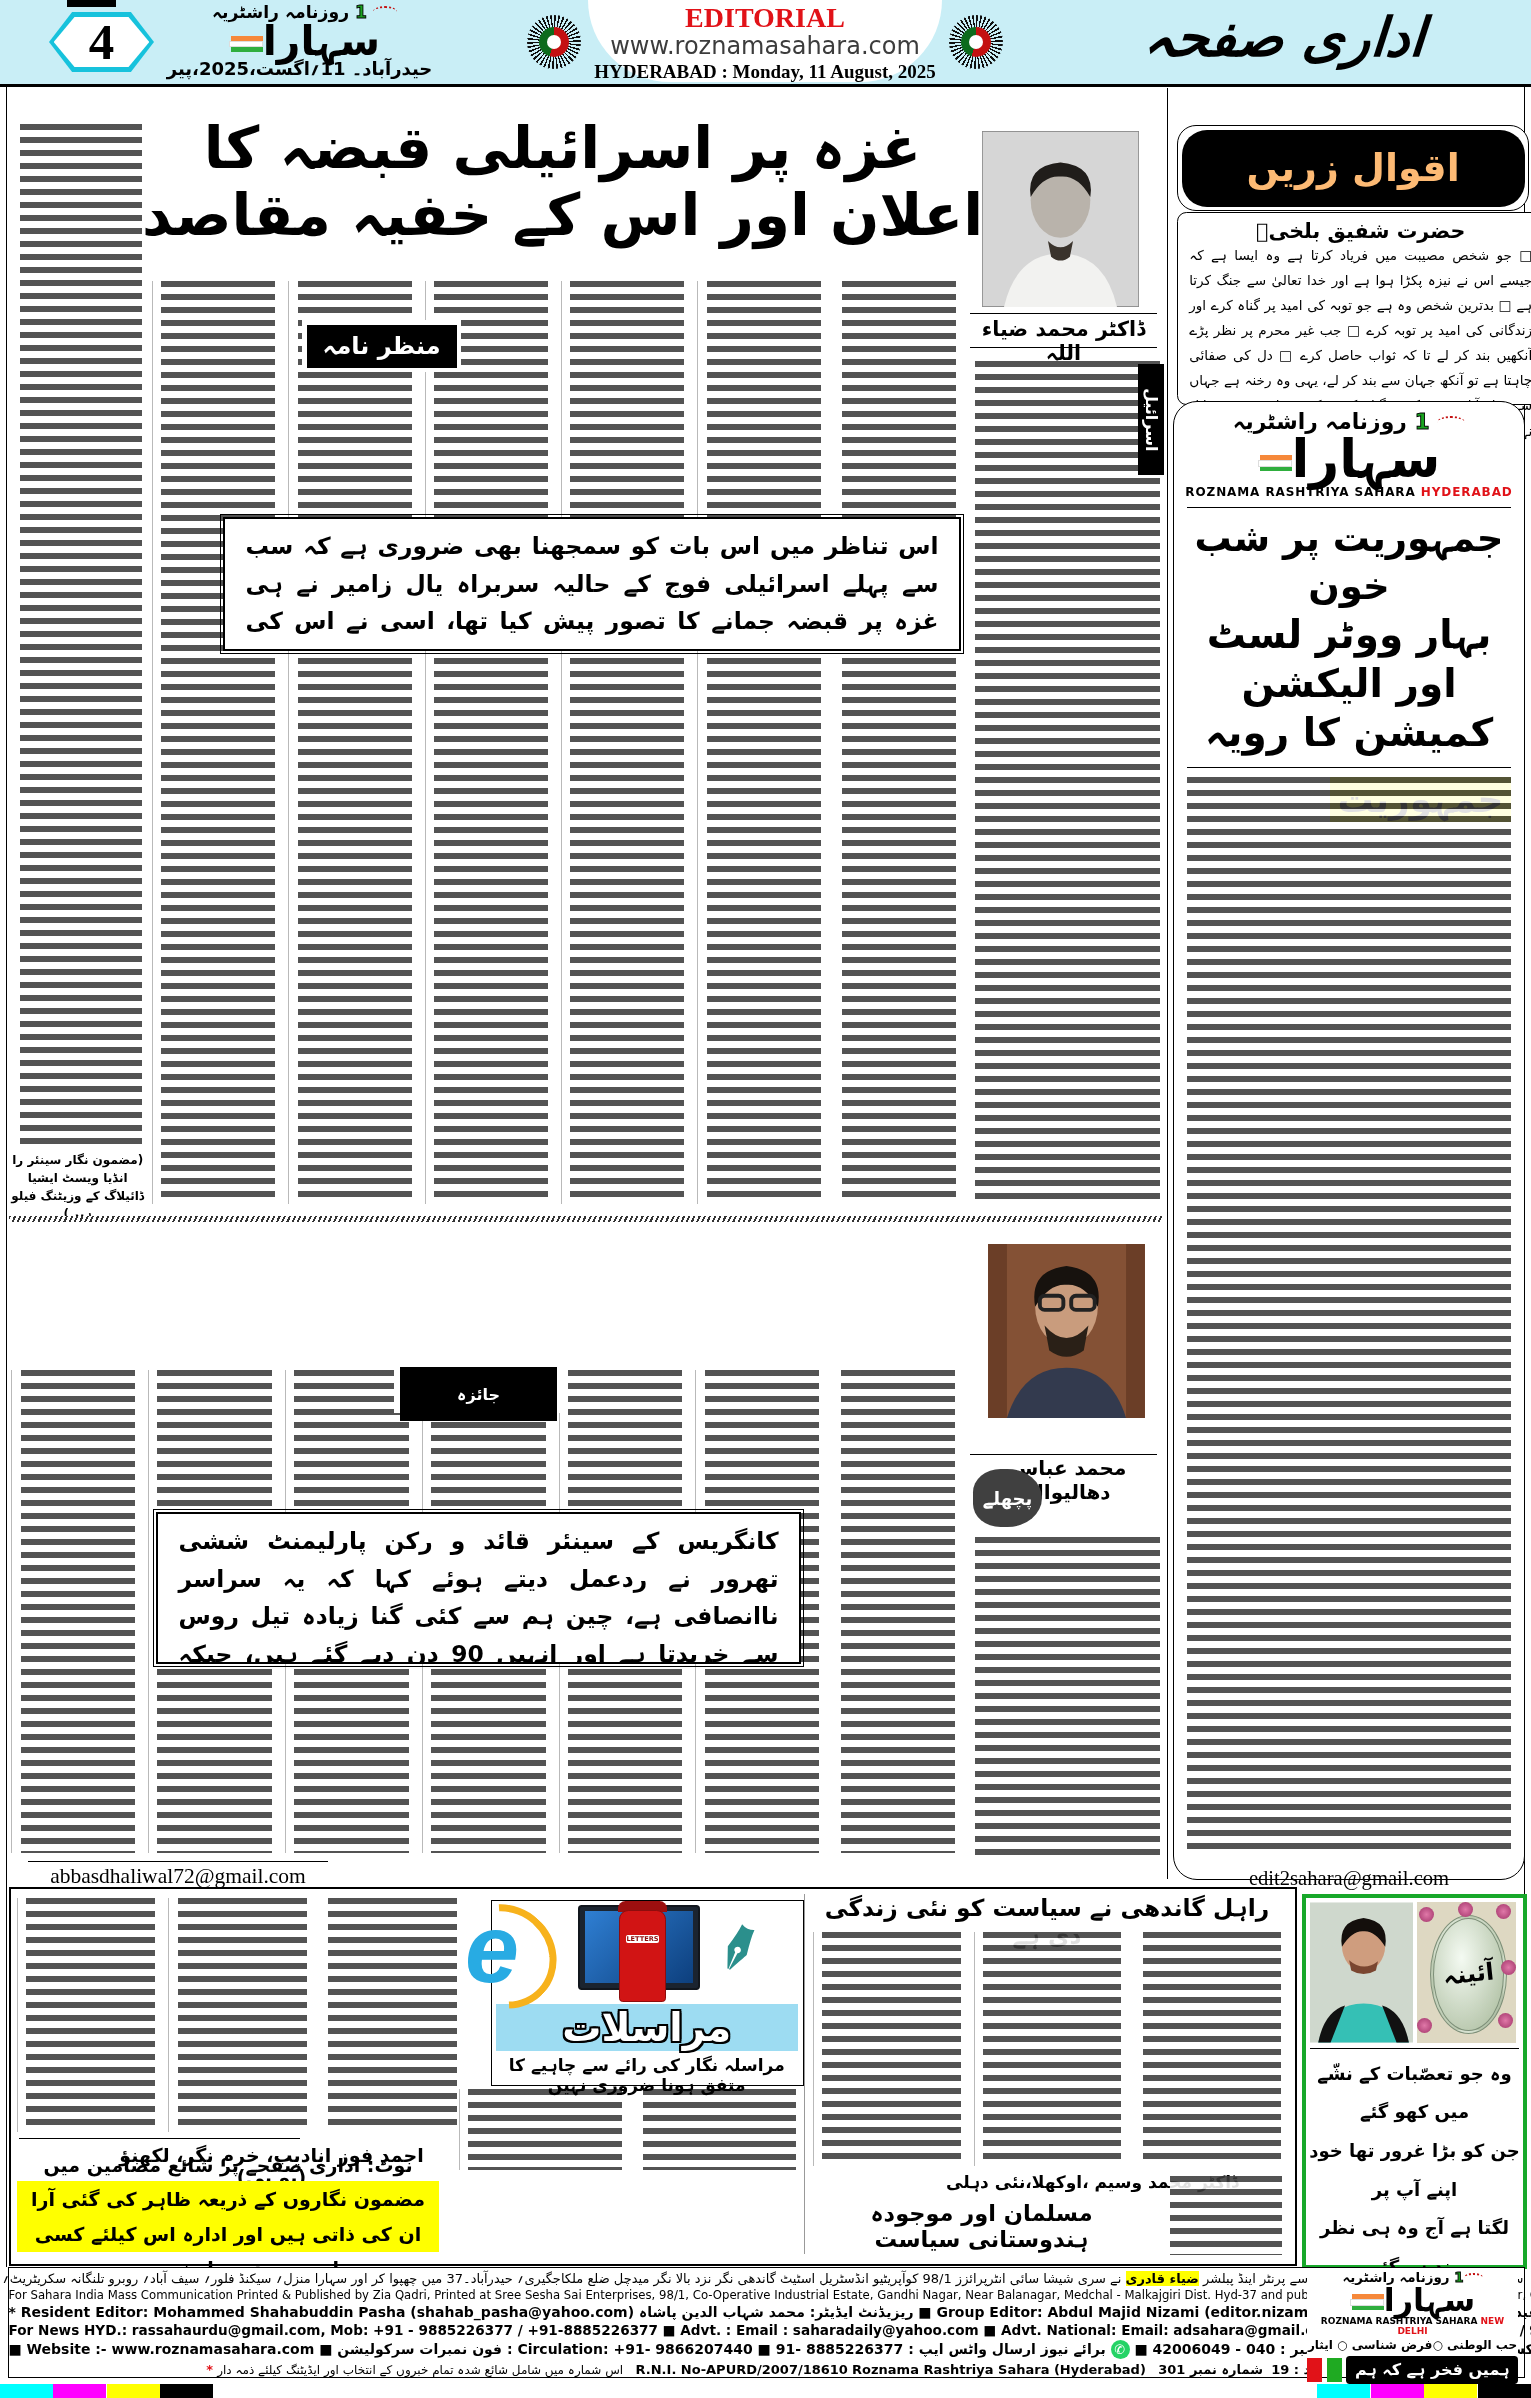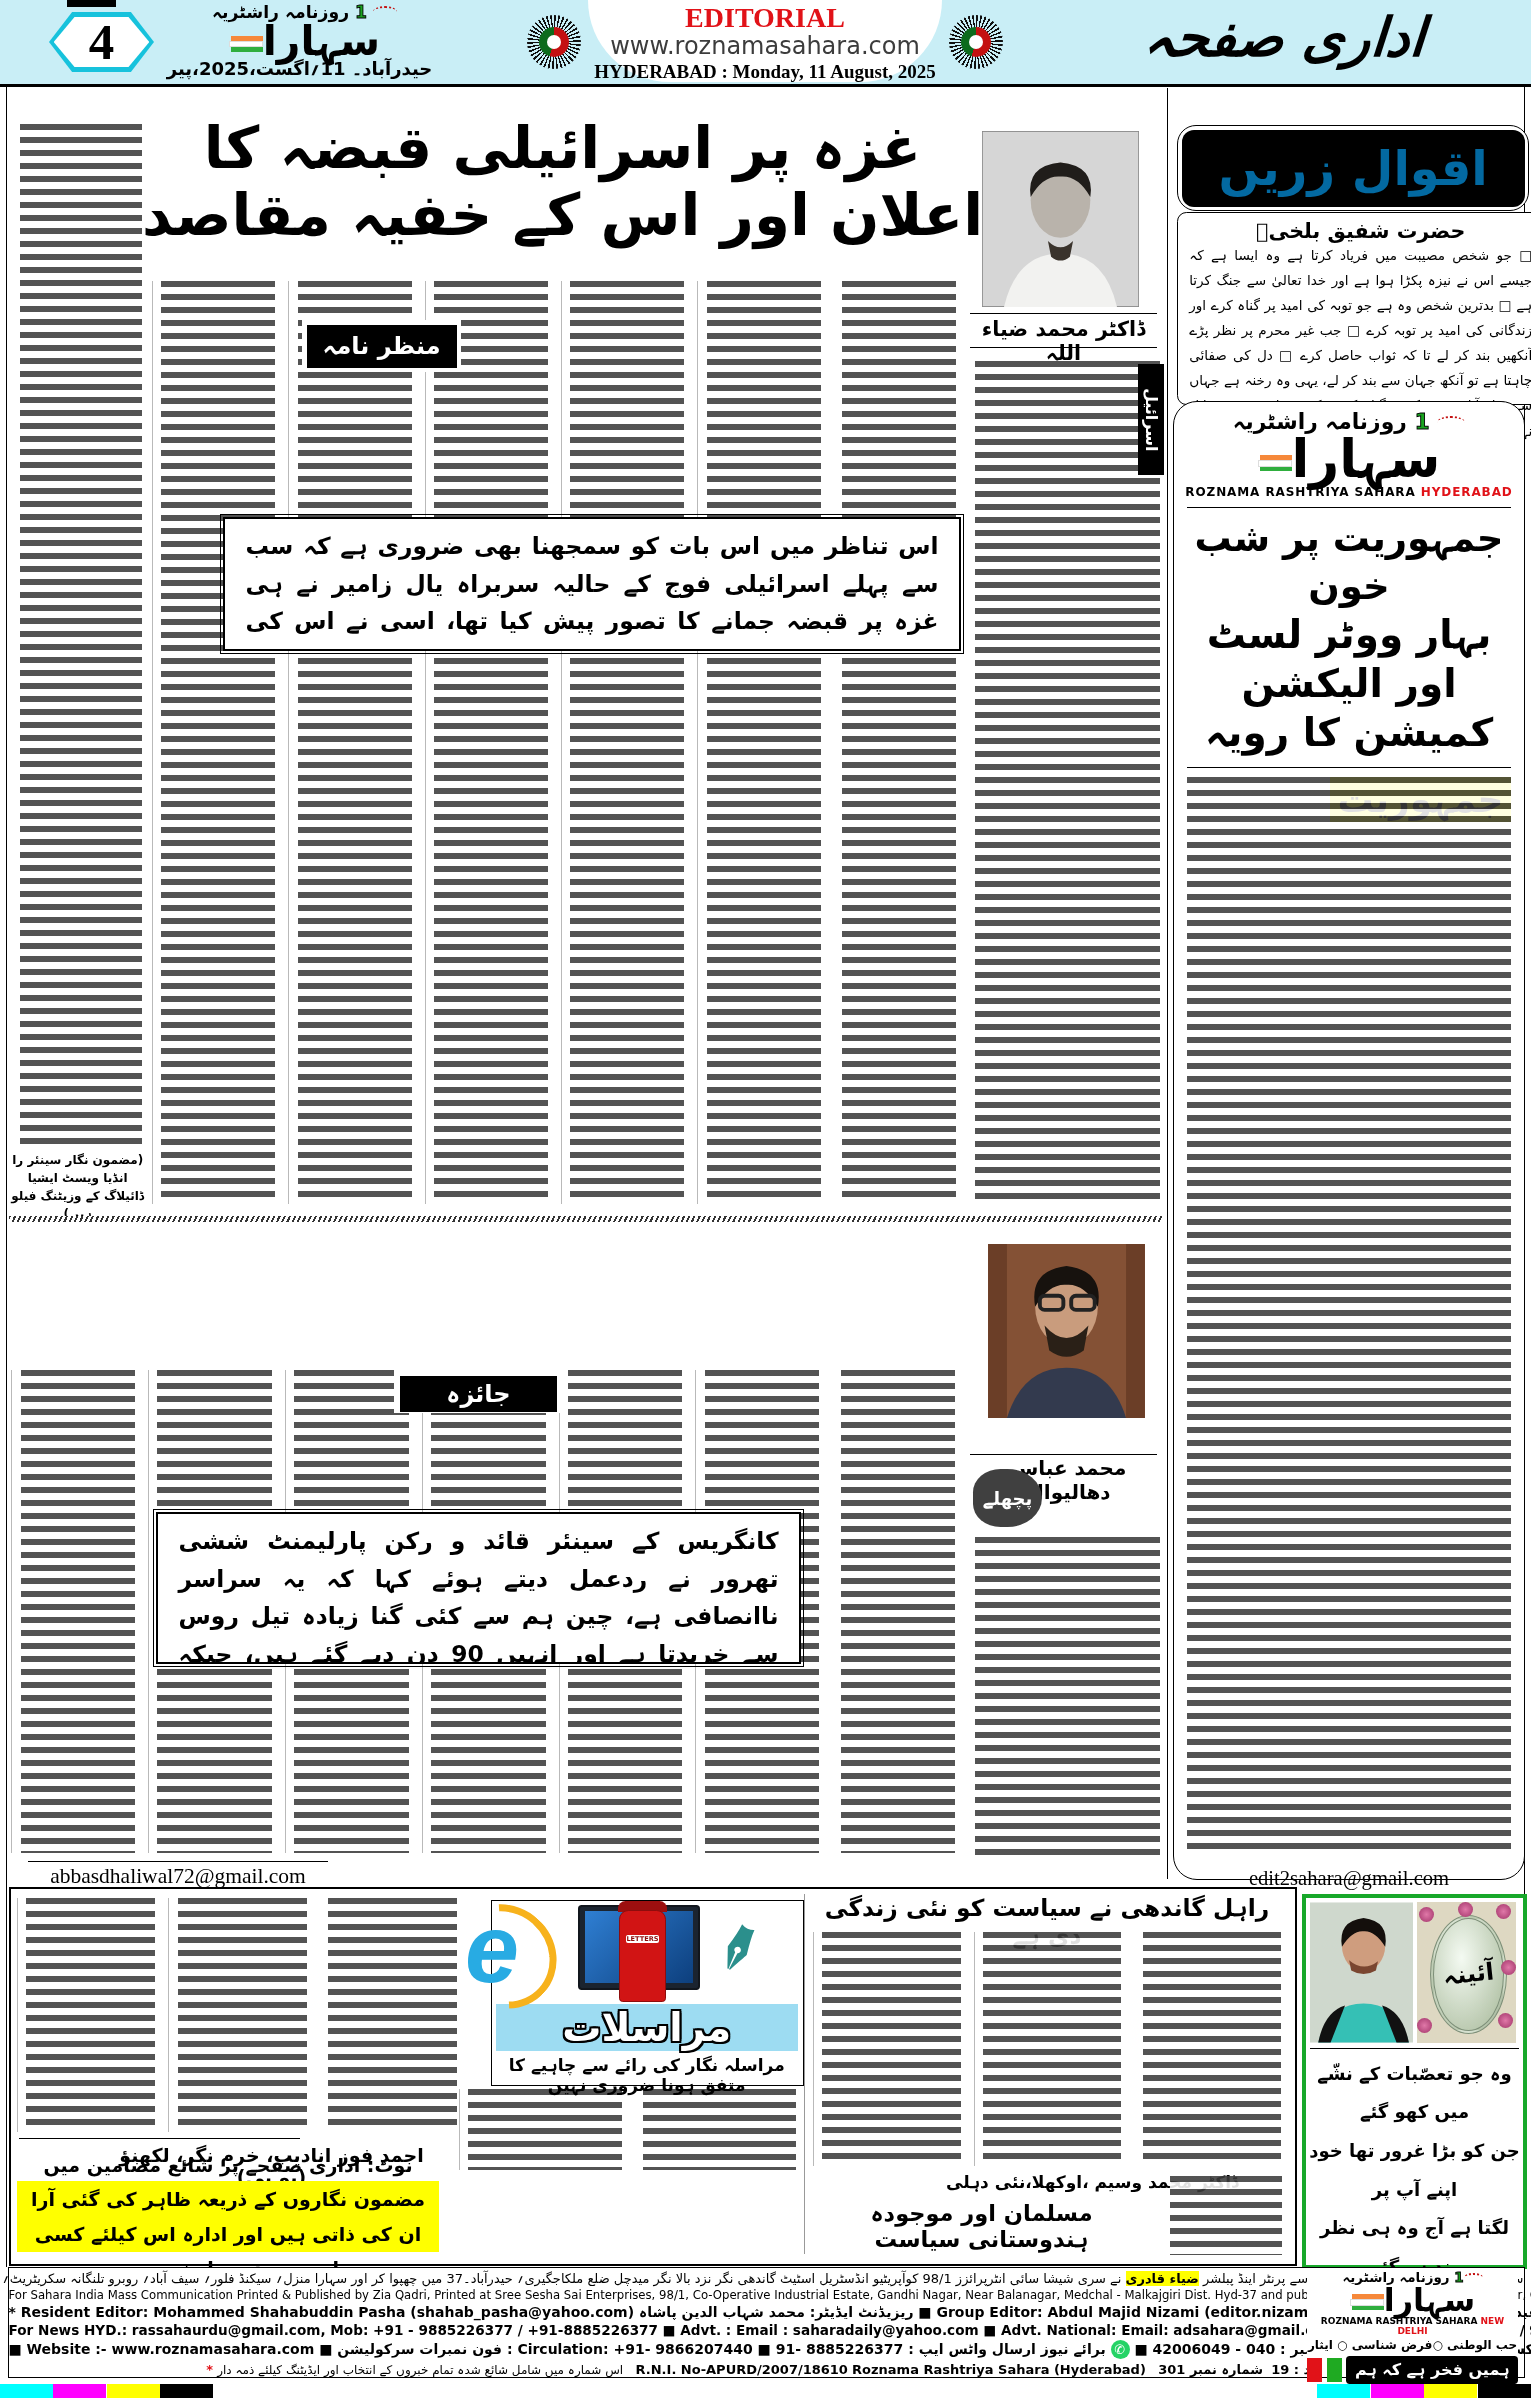--- a/index.html
+++ b/index.html
@@ -159,21 +159,21 @@
     <div class="kicker rtl" style="width:150px;height:43px;font-size:24px;">منظر نامہ</div>
   </div>
 
   <div class="abs pq rtl" style="left:223px;top:517px;width:693px;height:111px;font-size:23.4px;overflow:hidden;">اس تناظر میں اس بات کو سمجھنا بھی ضروری ہے کہ سب سے پہلے اسرائیلی فوج کے حالیہ سربراہ یال زامیر نے ہی غزہ پر قبضہ جمانے کا تصور پیش کیا تھا، اسی نے اس کی باریک سے باریک تفصیلات پر مہر تصدیق ثبت کی تھی اور اس کو آخری شکل میں اسرائیلی وزیراعظم نیتن یاہو کے سامنے تفصیل پیش کیا تھا۔ لیکن اس کے بعد اسرائیلی فوج کے سربراہ یال زامیری کی رائے غزہ پر قبضے کے سلسلے میں بدل گئی۔</div>
 
   <div class="abs rtl b ctr" style="left:11.2px;top:1151px;width:133px;font-size:12px;background:#fff;line-height:1.5;">(مضمون نگار سینئر را انڈیا ویسٹ ایشیا ڈائیلاگ کے وزیٹنگ فیلو ہیں)</div>
 
   <div class="abs zig" style="left:9.4px;top:1216px;width:1154px;height:5.6px;"></div>
 
   <div class="abs box rnd" style="left:1177px;top:125px;width:343px;height:77px;padding:3.7px;">
-    <div style="background:#000;color:#0369a1;border-radius:12px;height:100%;display:flex;align-items:center;justify-content:center;font-size:48px;font-weight:900;" class="rtl">اقوال زریں</div>
+    <div style="background:#000;color:#fdba74;border-radius:25px;height:100%;display:flex;align-items:center;justify-content:center;font-size:38px;font-weight:900;" class="rtl">اقوال زریں</div>
   </div>
   <div class="abs box" style="left:1177px;top:212px;width:343px;height:180px;border-radius:9.4px;padding:5.6px 11.2px;">
     <div class="rtl b ctr" style="font-size:20.6px;">حضرت شفیق بلخیؒ</div>
     <div class="rtl" style="font-size:13.6px;line-height:1.85;text-align:justify;">□ جو شخص مصیبت میں فریاد کرتا ہے وہ ایسا ہے کہ جیسے اس نے نیزہ پکڑا ہوا ہے اور خدا تعالیٰ سے جنگ کرتا ہے □ بدترین شخص وہ ہے جو توبہ کی امید پر گناہ کرے اور زندگانی کی امید پر توبہ کرے □ جب غیر محرم پر نظر پڑے آنکھیں بند کر لے تا کہ ثواب حاصل کرے □ دل کی صفائی چاہتا ہے تو آنکھ جہان سے بند کر لے، یہی وہ رخنہ ہے جہاں سے غبار آتا ہے □ کوئی گناہ کسی کی رضامندی سے حلال نہیں ہوتا ۔</div>
   </div>
 
   <div class="abs box" style="left:1173px;top:401px;width:350px;height:1477px;border-radius:24px;">
     <div class="slogo rtl" style="margin:9.4px auto 0;font-size:52px;width:fit-content;">
       <div class="l1">
         <span class="arc" style="width:28px;height:11.2px;"></span>
@@ -213,21 +213,21 @@
       </div>
       <div class="col">
         <div class="gk"></div>
       </div>
     <div class="col">
         <div class="gk"></div>
       </div>
   </div>
 
   <div class="abs" style="left:394px;top:1359px;width:169px;height:54px;background:#fff;display:flex;align-items:center;justify-content:center;">
-    <div class="kicker rtl" style="width:157px;height:36px;font-size:24px;margin-top:16px;">جائزہ</div>
+    <div class="kicker rtl" style="width:157px;height:54px;font-size:16px;margin-top:16px;">جائزہ</div>
   </div>
 
   <svg class="abs por" style="left:988px;top:1244px;" width="157" height="174" viewBox="0 0 100 111">
     <rect width="100" height="111" fill="#7c4a30"></rect>
     <path d="M0 0 h100 v111 h-100 z" fill="#8a5639" opacity=".6"></path>
     <rect x="0" y="0" width="12" height="111" fill="#6b3e27"></rect>
       <rect x="88" y="0" width="12" height="111" fill="#6b3e27"></rect>
     <ellipse cx="50" cy="40" rx="20" ry="25" fill="#c99c7d"></ellipse>
     <path d="M50 14 q-24 3 -20 26 q9 -15 20 -14 q11 -1 20 14 q4 -23 -20 -26" fill="#17120e"></path>
     <rect x="33" y="33" width="15" height="9" rx="3" fill="none" stroke="#222" stroke-width="2.5"></rect>

